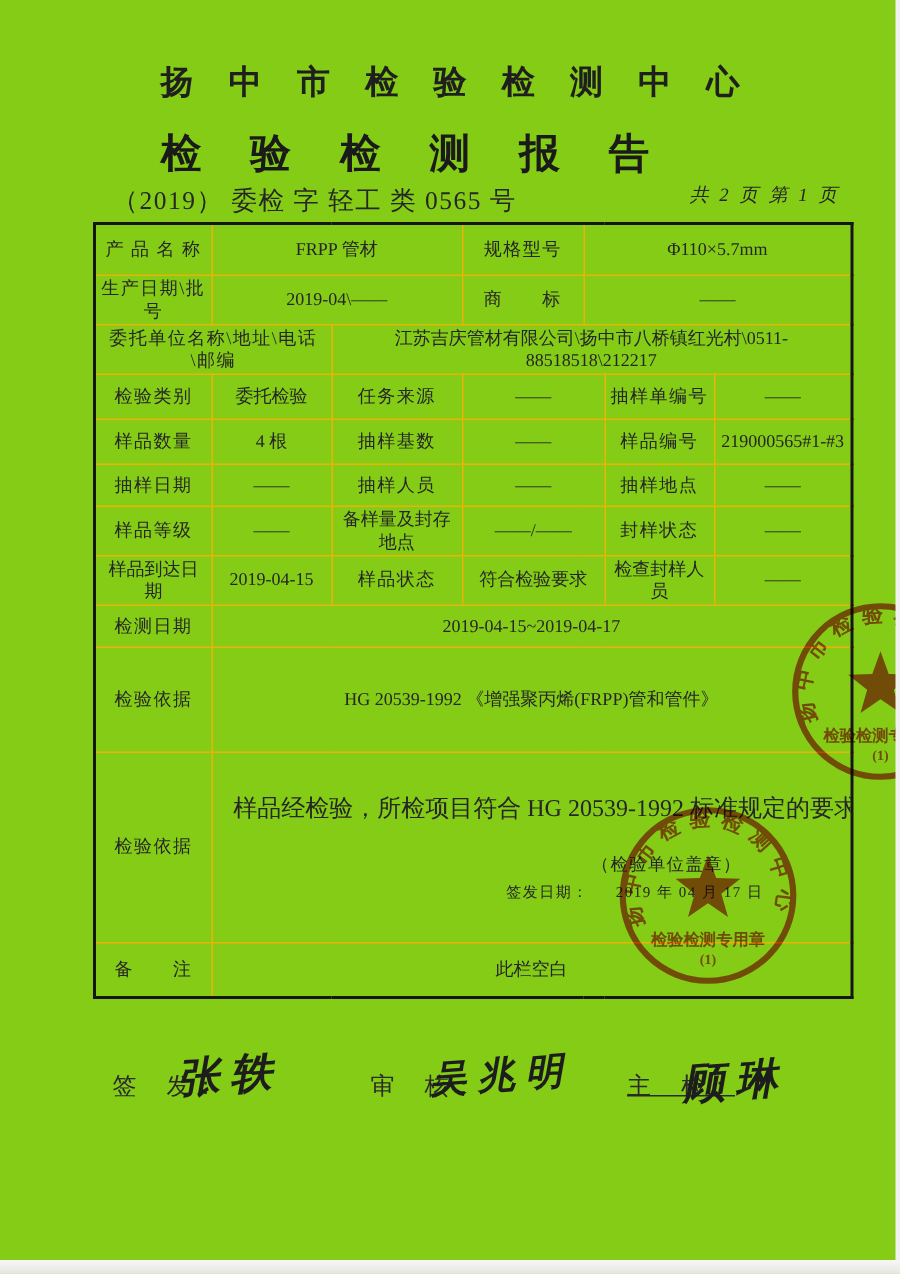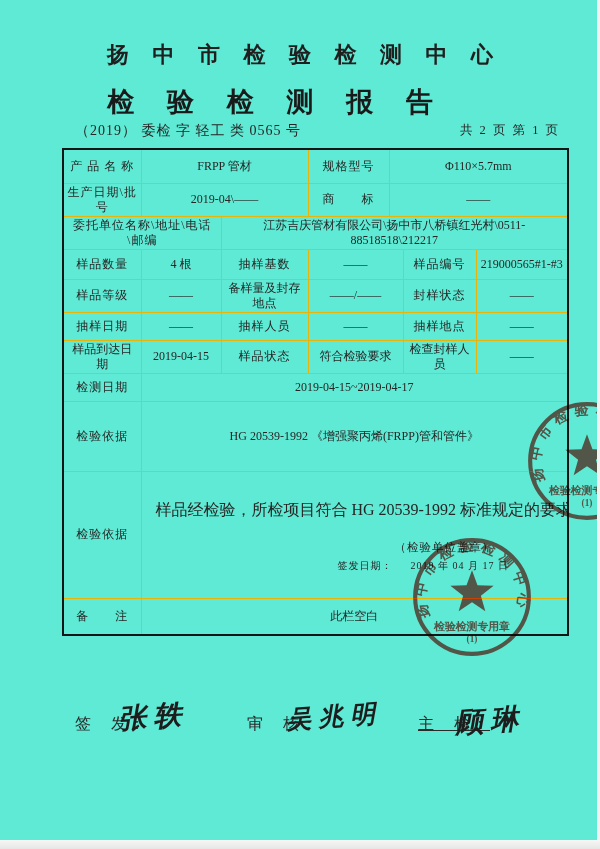--- a/index.html
+++ b/index.html
@@ -1,30 +1,30 @@
 <!DOCTYPE html>
 <html><head>
 <meta charset="utf-8">
 <style>
   html,body{margin:0;padding:0;background:#ffffff;}
   .page{
     position:relative;width:600px;height:849px;overflow:hidden;
-    background:#5eead4;color:#262626;
+    background:#84cc16;color:#262626;
     font-family:"Liberation Serif","DejaVu Serif",serif;
   }
   .scan-edge-bottom{position:absolute;left:0;bottom:0;width:600px;height:9px;
     background:linear-gradient(#f7f7f6,#e6e6e4);}
   .scan-edge-right{position:absolute;right:0;top:0;width:3px;height:849px;background:#f1f1ef;}
 
   .org-title{position:absolute;top:40px;left:0;width:600px;text-align:center;
     font-size:22px;font-weight:bold;letter-spacing:9px;text-indent:9px;color:#1f1f1f;}
   .report-title{position:absolute;top:84px;left:0;width:540px;text-align:center;
     font-size:27px;font-weight:bold;letter-spacing:13px;text-indent:13px;color:#1a1a1a;}
-  .report-no{position:absolute;top:122px;left:75px;font-size:14px;letter-spacing:1px;}
-  .page-info{position:absolute;top:122px;right:40px;font-size:12.5px;letter-spacing:2px;}
+  .report-no{position:absolute;top:122px;left:75px;font-size:17px;letter-spacing:1px;}
+  .page-info{position:absolute;top:122px;right:40px;font-size:12.5px;letter-spacing:2px;font-style:italic;}
 
   table.report{
     position:absolute;left:62px;top:148px;width:505px;
     border-collapse:collapse;table-layout:fixed;
     border:2.5px solid #161616;
   }
   table.report td{
     border:1px solid #eab308;
     font-size:12px;line-height:1.25;
     text-align:center;vertical-align:middle;
@@ -79,41 +79,49 @@
         <td class="lbl">生产日期\批号</td>
         <td colspan="2">2019-04\——</td>
         <td class="lbl">商　　标</td>
         <td colspan="3">——</td>
       </tr>
       <tr style="height:32px">
         <td colspan="2" class="lbl">委托单位名称\地址\电话\邮编</td>
         <td colspan="5" class="left longv">江苏吉庆管材有限公司\扬中市八桥镇红光村\0511-88518518\212217</td>
       </tr>
       <tr style="height:30px">
+        <td class="lbl">检验类别</td>
+        <td>委托检验</td>
+        <td class="lbl">任务来源</td>
+        <td colspan="2">——</td>
+        <td class="lbl">抽样单编号</td>
+        <td>——</td>
+      </tr>
+      <tr style="height:30px">
         <td class="lbl">样品数量</td>
         <td>4 根</td>
         <td class="lbl">抽样基数</td>
         <td colspan="2">——</td>
         <td class="lbl">样品编号</td>
         <td class="small">219000565#1-#3</td>
       </tr>
+      <tr style="height:28px">
+        <td class="lbl">抽样日期</td>
+        <td>——</td>
+        <td class="lbl">抽样人员</td>
+        <td colspan="2">——</td>
+        <td class="lbl">抽样地点</td>
+        <td>——</td>
+      </tr>
       <tr style="height:30px">
         <td class="lbl">样品等级</td>
         <td>——</td>
         <td class="small lbl">备样量及封存地点</td>
         <td colspan="2">——/——</td>
         <td class="lbl">封样状态</td>
-        <td>——</td>
-      </tr>
-      <tr style="height:28px">
-        <td class="lbl">抽样日期</td>
-        <td>——</td>
-        <td class="lbl">抽样人员</td>
-        <td colspan="2">——</td>
-        <td class="lbl">抽样地点</td>
         <td>——</td>
       </tr>
       <tr style="height:28px">
         <td class="small lbl">样品到达日期</td>
         <td>2019-04-15</td>
         <td class="lbl">样品状态</td>
         <td colspan="2">符合检验要求</td>
         <td class="small lbl">检查封样人员</td>
         <td>——</td>
       </tr>

